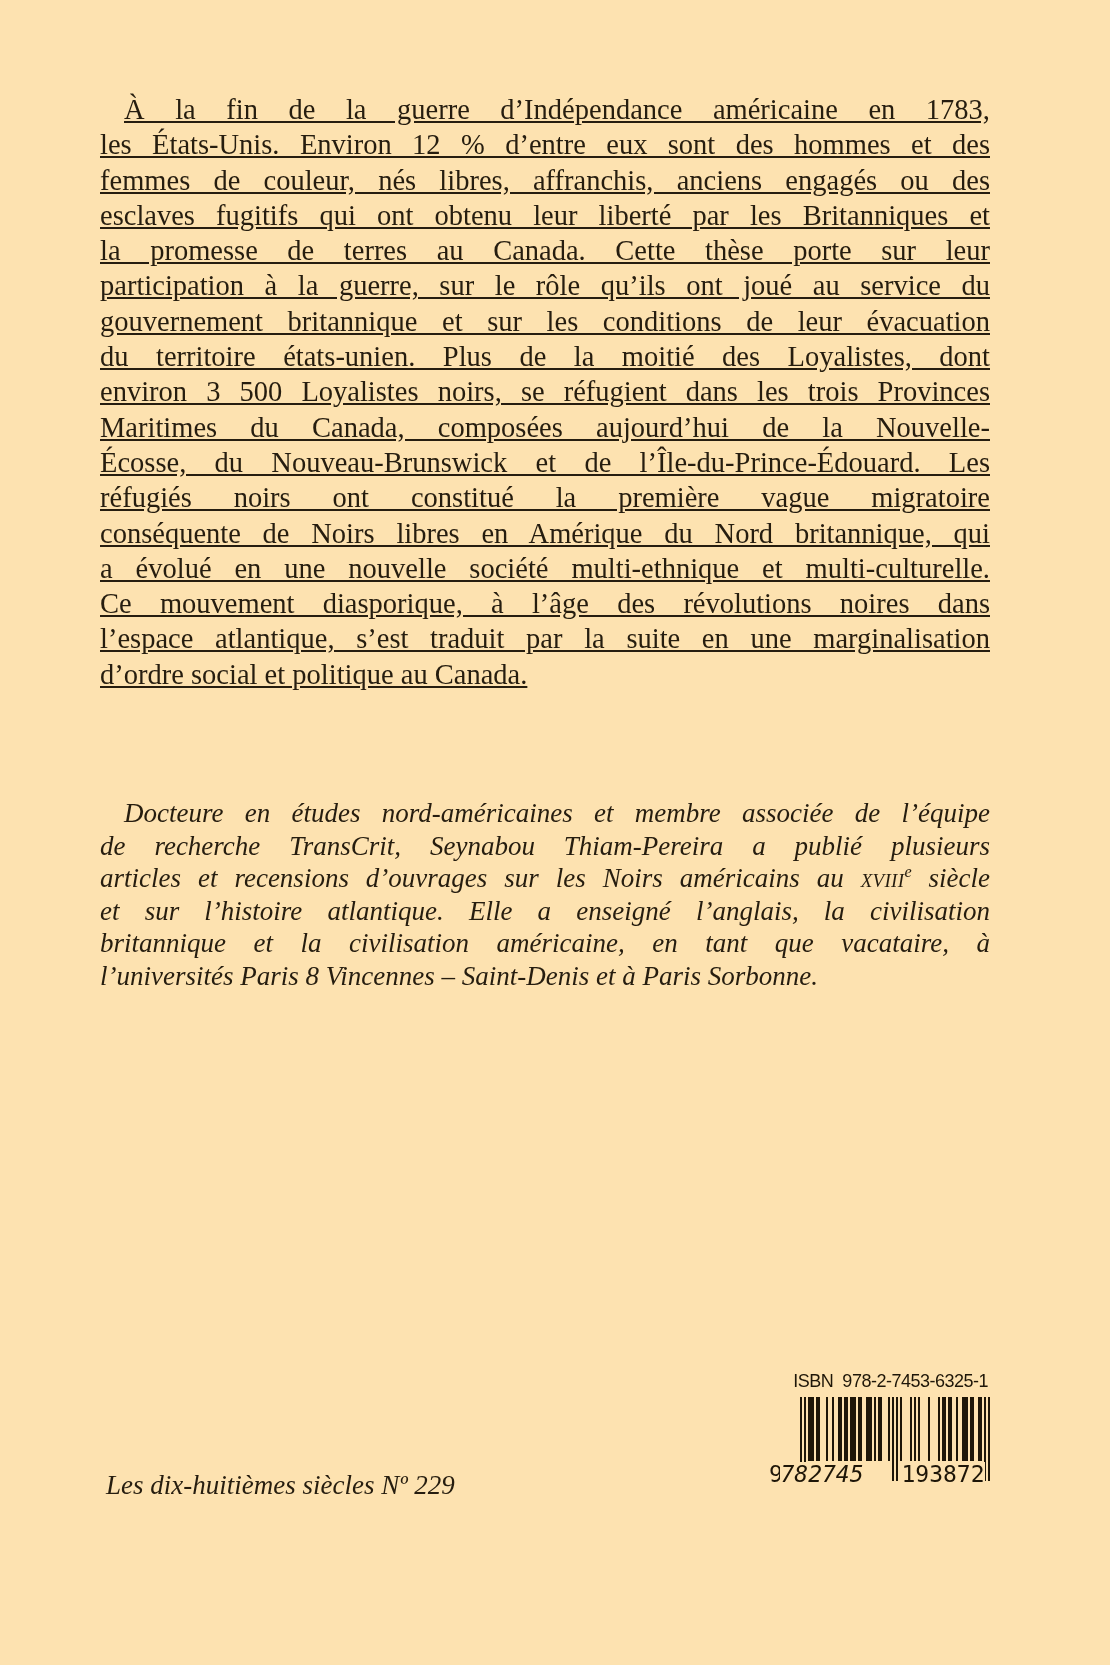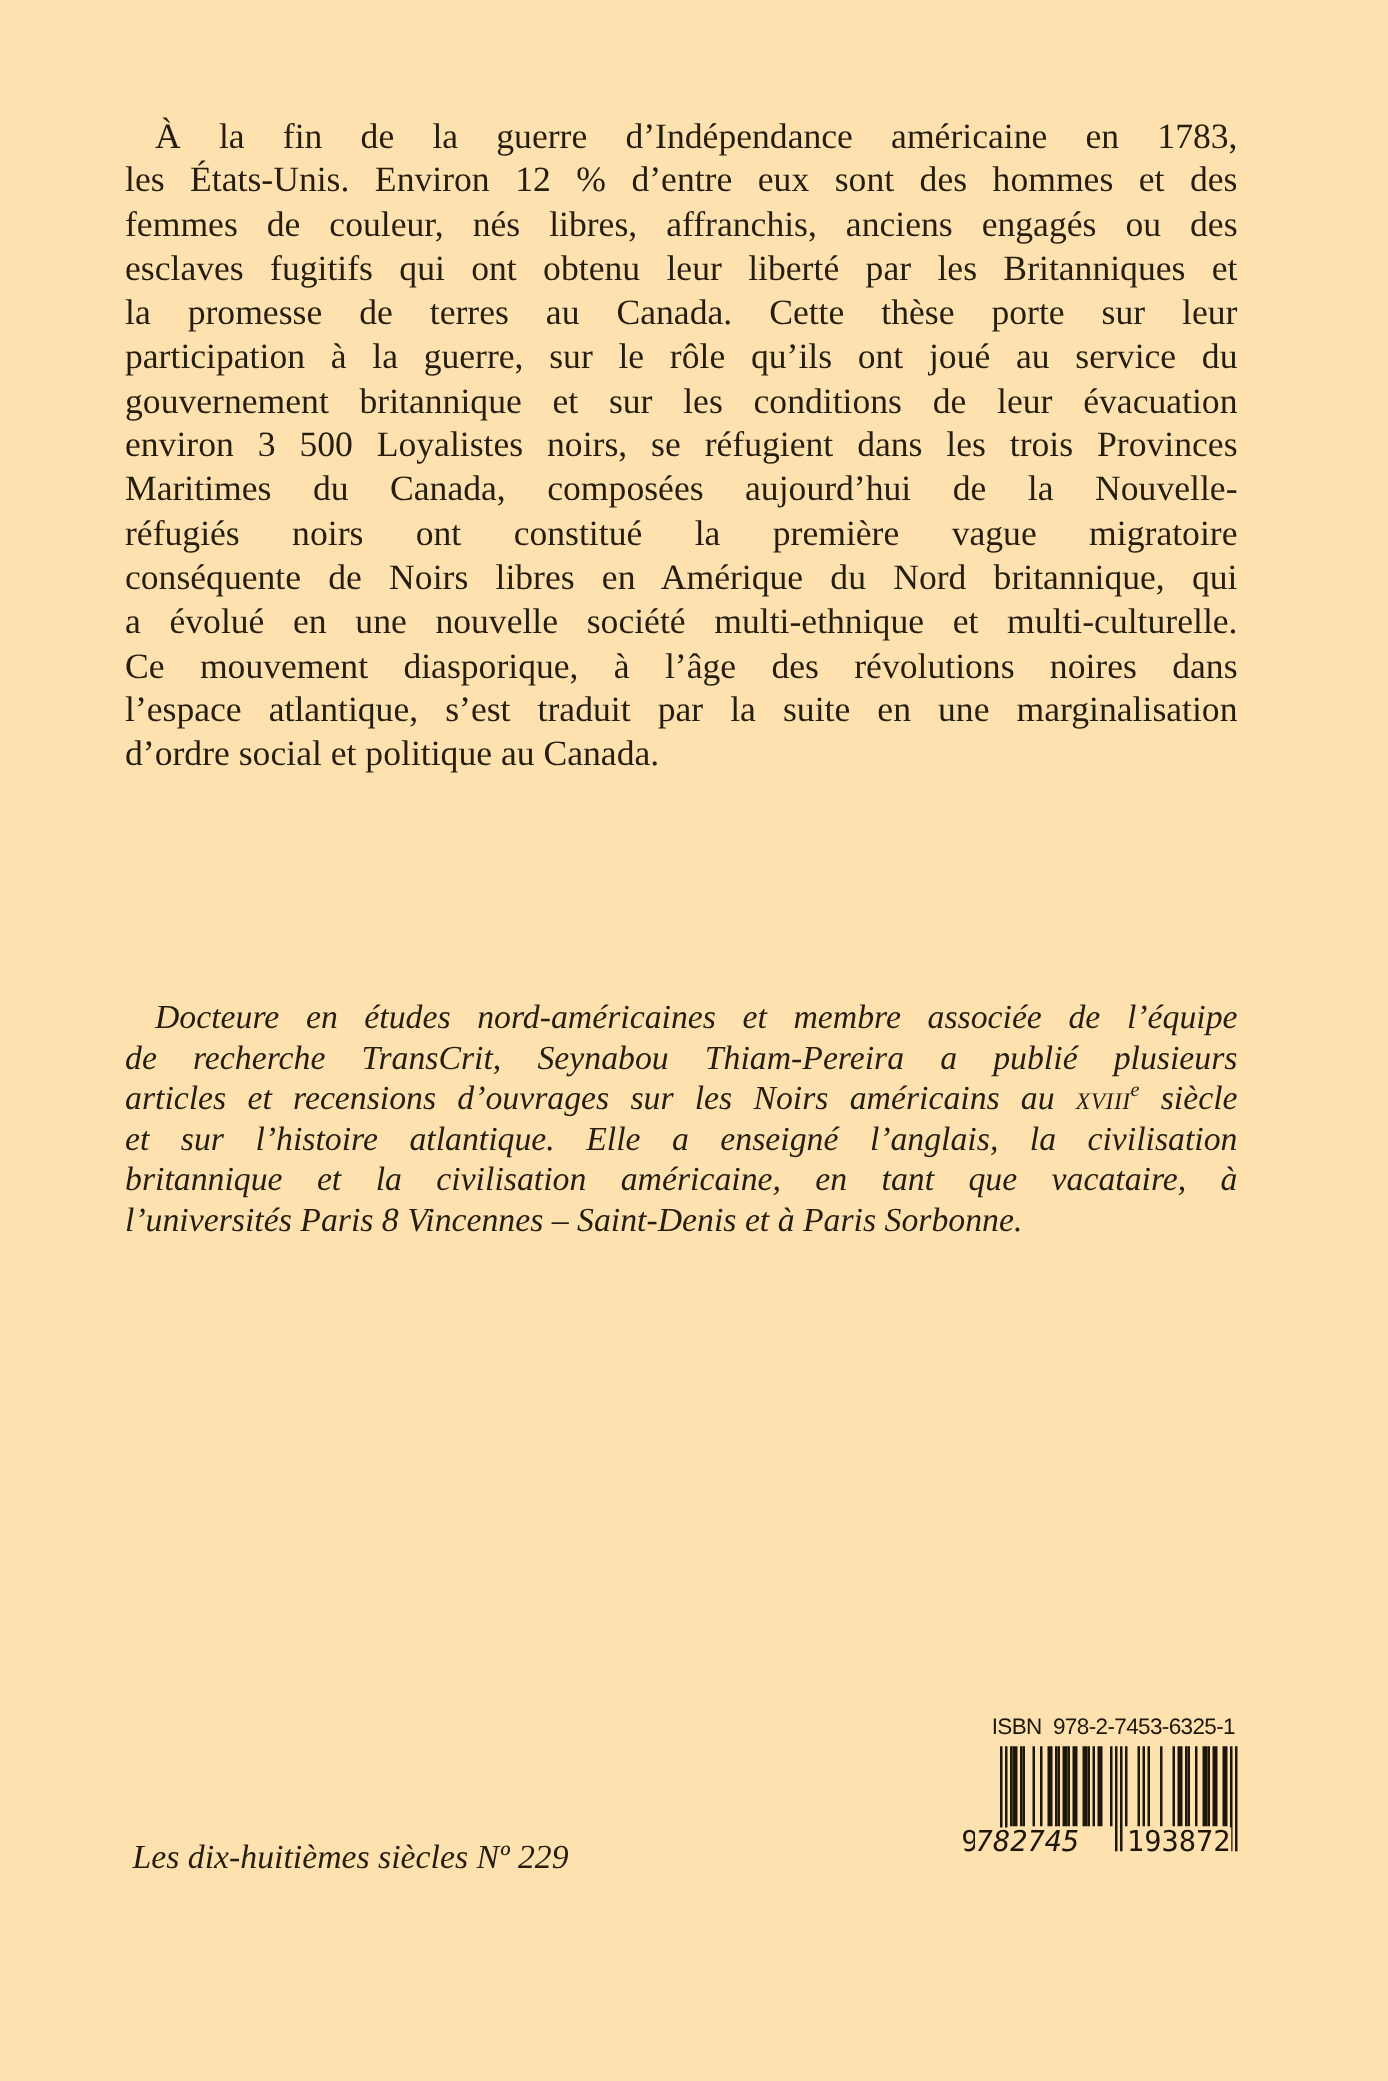--- a/index.html
+++ b/index.html
@@ -7,21 +7,21 @@
     position:relative;
     width:1110px;height:1665px;
     background:#fde2b0;
     color:#261d0f;
     font-family:"Liberation Serif", serif;
     overflow:hidden;
   }
   
   .synopsis{
     position:absolute;left:100px;top:92px;width:890px;
-    font-size:28.5px;line-height:35.3px;
+    font-size:28.5px;line-height:35.3px;text-decoration:underline;
   }
   .bio{
     position:absolute;left:100px;top:797px;width:890px;
     font-size:27px;line-height:32.6px;
     font-style:italic;
   }
   .line{
     text-align:justify;
     text-align-last:justify;
   }
@@ -70,22 +70,24 @@
 <div class="page">
 
   <div class="synopsis">
       <div class="line first">À la fin de la guerre d’Indépendance américaine en 1783,</div>
       <div class="line">les États-Unis. Environ 12 % d’entre eux sont des hommes et des</div>
       <div class="line">femmes de couleur, nés libres, affranchis, anciens engagés ou des</div>
       <div class="line">esclaves fugitifs qui ont obtenu leur liberté par les Britanniques et</div>
       <div class="line">la promesse de terres au Canada. Cette thèse porte sur leur</div>
       <div class="line">participation à la guerre, sur le rôle qu’ils ont joué au service du</div>
       <div class="line">gouvernement britannique et sur les conditions de leur évacuation</div>
+      <div class="line">du territoire états-unien. Plus de la moitié des Loyalistes, dont</div>
       <div class="line">environ 3 500 Loyalistes noirs, se réfugient dans les trois Provinces</div>
       <div class="line">Maritimes du Canada, composées aujourd’hui de la Nouvelle-</div>
+      <div class="line">Écosse, du Nouveau-Brunswick et de l’Île-du-Prince-Édouard. Les</div>
       <div class="line">réfugiés noirs ont constitué la première vague migratoire</div>
       <div class="line">conséquente de Noirs libres en Amérique du Nord britannique, qui</div>
       <div class="line">a évolué en une nouvelle société multi-ethnique et multi-culturelle.</div>
       <div class="line">Ce mouvement diasporique, à l’âge des révolutions noires dans</div>
       <div class="line">l’espace atlantique, s’est traduit par la suite en une marginalisation</div>
       <div class="line para-end">d’ordre social et politique au Canada.</div>
     </div>
 
   <div class="bio">
       <div class="line first">Docteure en études nord-américaines et membre associée de l’équipe</div>

